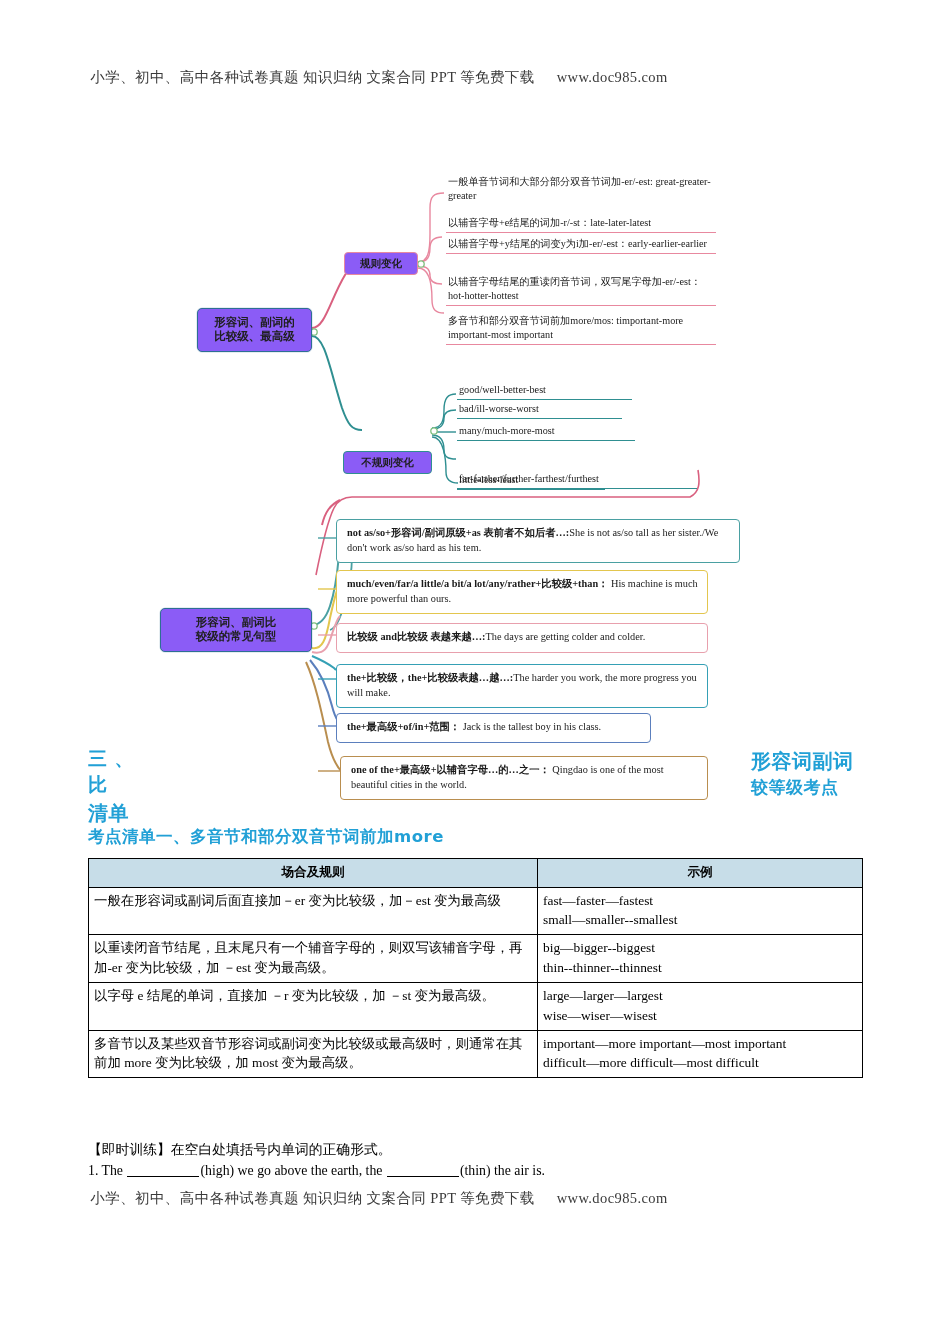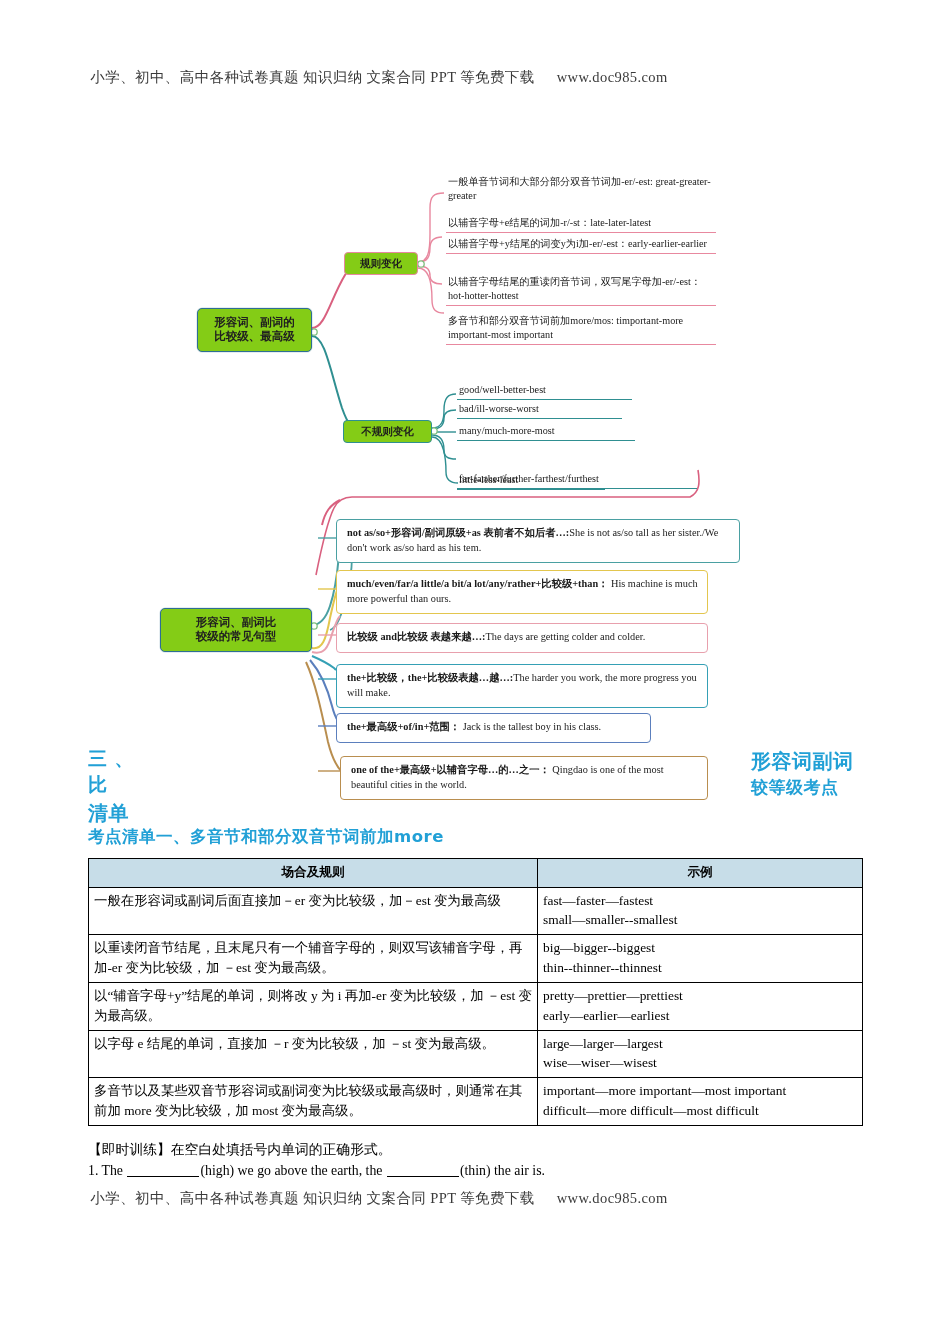--- a/index.html
+++ b/index.html
@@ -26,21 +26,21 @@
   .wm-top { top: 68px; }
   .wm-bot { top: 1189px; }
   .wm .gap { display:inline-block; width:22px; }
 
   
   .mm { position: absolute; left:0; top:0; width:950px; height:810px; }
   .mm svg { position:absolute; left:0; top:0; }
 
   .node {
     position: absolute;
-    background: #84cc16;
+    background: #8b5cf6;
     line-height: 1.18;
     white-space: nowrap;
   }
   
   .root {
     border: 1.6px solid #2e6e94;
     border-radius: 5px;
     font-family: "DejaVu Sans", sans-serif;
     font-size: 11.5px;
     font-weight: 600;
@@ -53,21 +53,21 @@
   .branch {
     border-radius: 4px;
     font-family: "DejaVu Sans", sans-serif;
     font-size: 10.5px;
     font-weight: 600;
     color: #1d1d1d;
     padding: 4px 9px 5px 9px;
     text-align:center;
   }
   .branch.pink  { border: 1.1px solid #e8889f; }
-  .branch.teal  { border: 1.1px solid #2f8f91; }
+  .branch.teal  { border: 1.1px solid #2f8f91; margin-top: 31px; }
 
   
   .leaf {
     position: absolute;
     font-family: "Liberation Serif", serif;
     font-size: 10.2px;
     color: #1a1a1a;
     line-height: 1.35;
     padding: 1px 2px 2px 2px;
     white-space: normal;
@@ -277,27 +277,20 @@
       </td>
     </tr>
     <tr>
       <td>以重读闭音节结尾，且末尾只有一个辅音字母的，则双写该辅音字母，再加-er 变为比较级，加 －est 变为最高级。</td>
       <td class="ex">
         <div>big—bigger--biggest</div>
         <div>thin--thinner--thinnest</div>
       </td>
     </tr>
     <tr>
-      <td>以“辅音字母+y”结尾的单词，则将改 y 为 i 再加-er 变为比较级，加 －est 变为最高级。</td>
-      <td class="ex">
-        <div>pretty—prettier—prettiest</div>
-        <div>early—earlier—earliest</div>
-      </td>
-    </tr>
-    <tr>
       <td>以字母 e 结尾的单词，直接加 －r 变为比较级，加 －st 变为最高级。</td>
       <td class="ex">
         <div>large—larger—largest</div>
         <div>wise—wiser—wisest</div>
       </td>
     </tr>
     <tr>
       <td>多音节以及某些双音节形容词或副词变为比较级或最高级时，则通常在其前加 more 变为比较级，加 most 变为最高级。</td>
       <td class="ex">
         <div>important—more important—most important</div>

